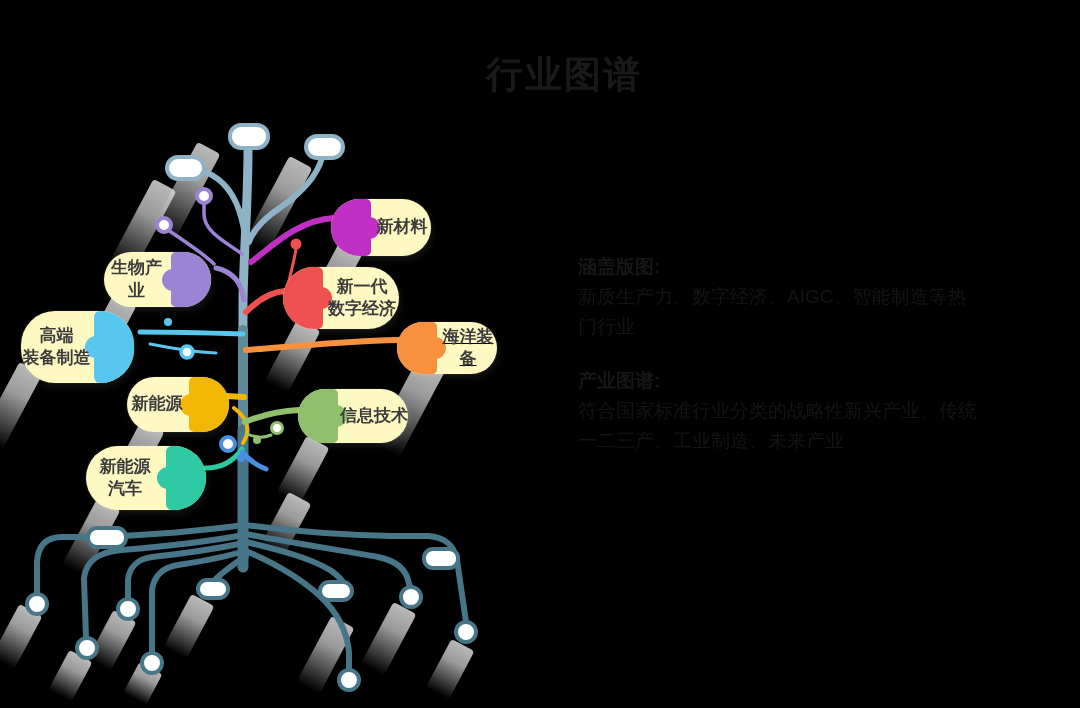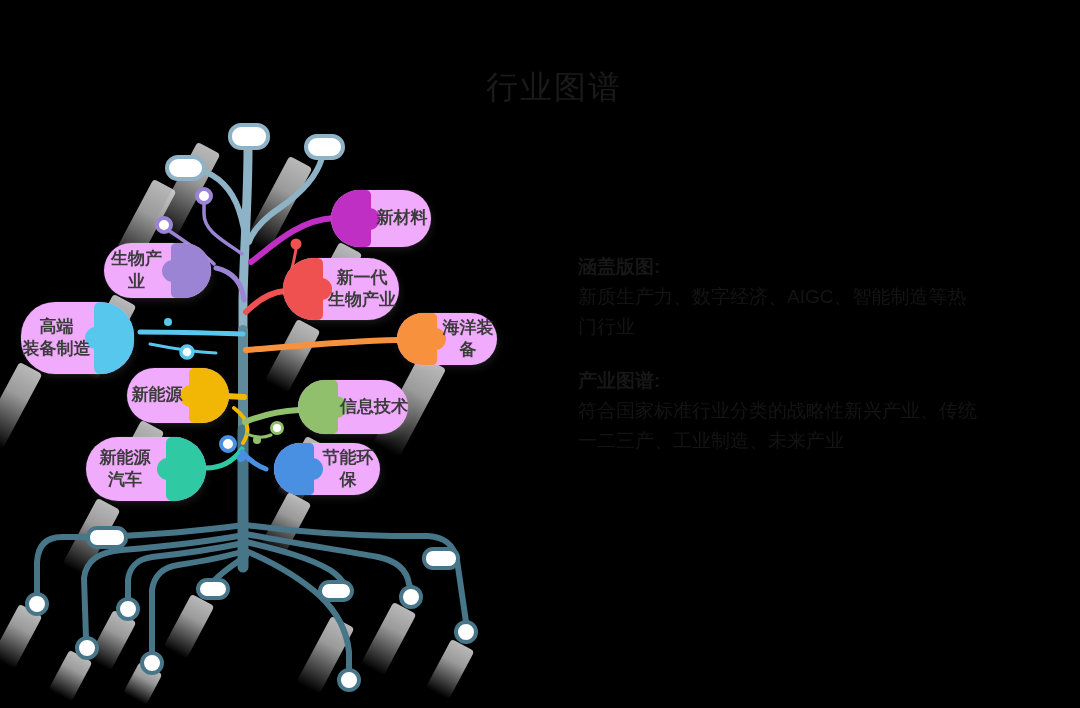--- a/index.html
+++ b/index.html
@@ -1,51 +1,51 @@
 <!DOCTYPE html>
 <html><head>
 <meta charset="utf-8">
 <style>
   html,body{margin:0;padding:0;background:#000;}
   .stage{position:relative;width:1080px;height:708px;background:#000;overflow:hidden;
          font-family:"Liberation Sans","DejaVu Sans",sans-serif;}
 
   
-  .page-title{position:absolute;left:486px;top:50px;font-size:32px;font-weight:normal;
-              color:#1a1a1a;letter-spacing:2px;white-space:nowrap;margin-top:16px;}
+  .page-title{position:absolute;left:486px;top:50px;font-size:37px;font-weight:bold;
+              color:#1a1a1a;letter-spacing:2px;white-space:nowrap;}
   .info{position:absolute;width:405px;color:#141414;font-size:19px;line-height:30px;}
   .info .hd{font-weight:bold;color:#171717;}
   .info-1{left:578px;top:252px;}
   .info-2{left:578px;top:366px;}
 
   
   .rib{position:absolute;width:26px;border-radius:4px;
        background:linear-gradient(to bottom,#d9d9d9 0%,#b5b5b5 35%,rgba(160,160,160,0) 100%);
        transform:rotate(28deg);transform-origin:top center;opacity:.85;}
 
   
-  .node{position:absolute;background:#f0abfc;border-radius:34px;display:flex;align-items:center;
-        justify-content:center;box-shadow:2px 4px 7px rgba(255,255,255,.08),0 0 0 1px rgba(255,255,255,.05);}
+  .node{position:absolute;background:#fef9c3;border-radius:34px;display:flex;align-items:center;
+        justify-content:center;box-shadow:2px 4px 7px rgba(255,255,255,.08),0 0 0 1px rgba(255,255,255,.05);margin-top:9px;}
   .cap{position:absolute;top:0;bottom:0;width:40px;}
   .cap.l{left:0;border-radius:34px 6px 6px 34px;}
   .cap.r{right:0;border-radius:6px 34px 34px 6px;}
   .bump{position:absolute;width:22px;height:22px;border-radius:50%;top:50%;transform:translateY(-50%);}
   .cap.l .bump{right:-9px;}
   .cap.r .bump{left:-9px;}
   .node .label{position:relative;z-index:2;font-size:18px;font-weight:bold;color:#3c3c3c;
                white-space:pre-line;text-align:center;line-height:1.3;}
   .node.capl .label{padding-left:42px;}
   .node.capr .label{padding-right:42px;}
   .small .label{font-size:17px;}
 
   .n1{left:331px;top:190px;width:100px;height:57px;} .n1 .cap,.n1 .bump{background:#c02fc4;}
   .n2{left:104px;top:243px;width:107px;height:55px;} .n2 .cap,.n2 .bump{background:#9c84d4;}
   .n3{left:283px;top:258px;width:116px;height:62px;} .n3 .cap,.n3 .bump{background:#ef5050;}
   .n4{left:21px;top:302px;width:113px;height:72px;}  .n4 .cap,.n4 .bump{background:#58c7ee;}
-  .n5{left:397px;top:313px;width:100px;height:52px;} .n5 .cap,.n5 .bump{background:#f7913e;}
+  .n5{left:397px;top:313px;width:100px;height:52px;text-decoration:underline;} .n5 .cap,.n5 .bump{background:#f7913e;}
   .n6{left:127px;top:368px;width:102px;height:55px;} .n6 .cap,.n6 .bump{background:#f2b705;}
   .n7{left:298px;top:380px;width:110px;height:54px;} .n7 .cap,.n7 .bump{background:#90c06c;}
   .n8{left:86px;top:437px;width:120px;height:64px;}  .n8 .cap,.n8 .bump{background:#2fc9a4;}
   .n9{left:274px;top:443px;width:106px;height:52px;} .n9 .cap,.n9 .bump{background:#4a90e2;}
 
   svg.tree{position:absolute;left:0;top:0;}
 </style>
 </head>
 <body>
 
@@ -156,21 +156,21 @@
     <span class="cap r">
         <span class="bump"></span>
       </span>
     <span class="label">生物产业</span>
   </div>
   <div class="node n3 capl small">
     <span class="cap l">
         <span class="bump"></span>
       </span>
     <span class="label">新一代
-生物产业</span>
+数字经济</span>
   </div>
   <div class="node n4 capr small">
     <span class="cap r">
         <span class="bump"></span>
       </span>
     <span class="label">高端
 装备制造</span>
   </div>
   <div class="node n5 capl small">
     <span class="cap l">
@@ -189,26 +189,20 @@
         <span class="bump"></span>
       </span>
     <span class="label">信息技术</span>
   </div>
   <div class="node n8 capr small">
     <span class="cap r">
         <span class="bump"></span>
       </span>
     <span class="label">新能源
 汽车</span>
-  </div>
-  <div class="node n9 capl small">
-    <span class="cap l">
-        <span class="bump"></span>
-      </span>
-    <span class="label">节能环保</span>
   </div>
 
   <div class="page-title">行业图谱</div>
 
   <div class="info info-1">
     <div class="hd">涵盖版图:</div>
     <div class="bd">新质生产力、数字经济、AIGC、智能制造等热门行业</div>
   </div>
   <div class="info info-2">
     <div class="hd">产业图谱:</div>

